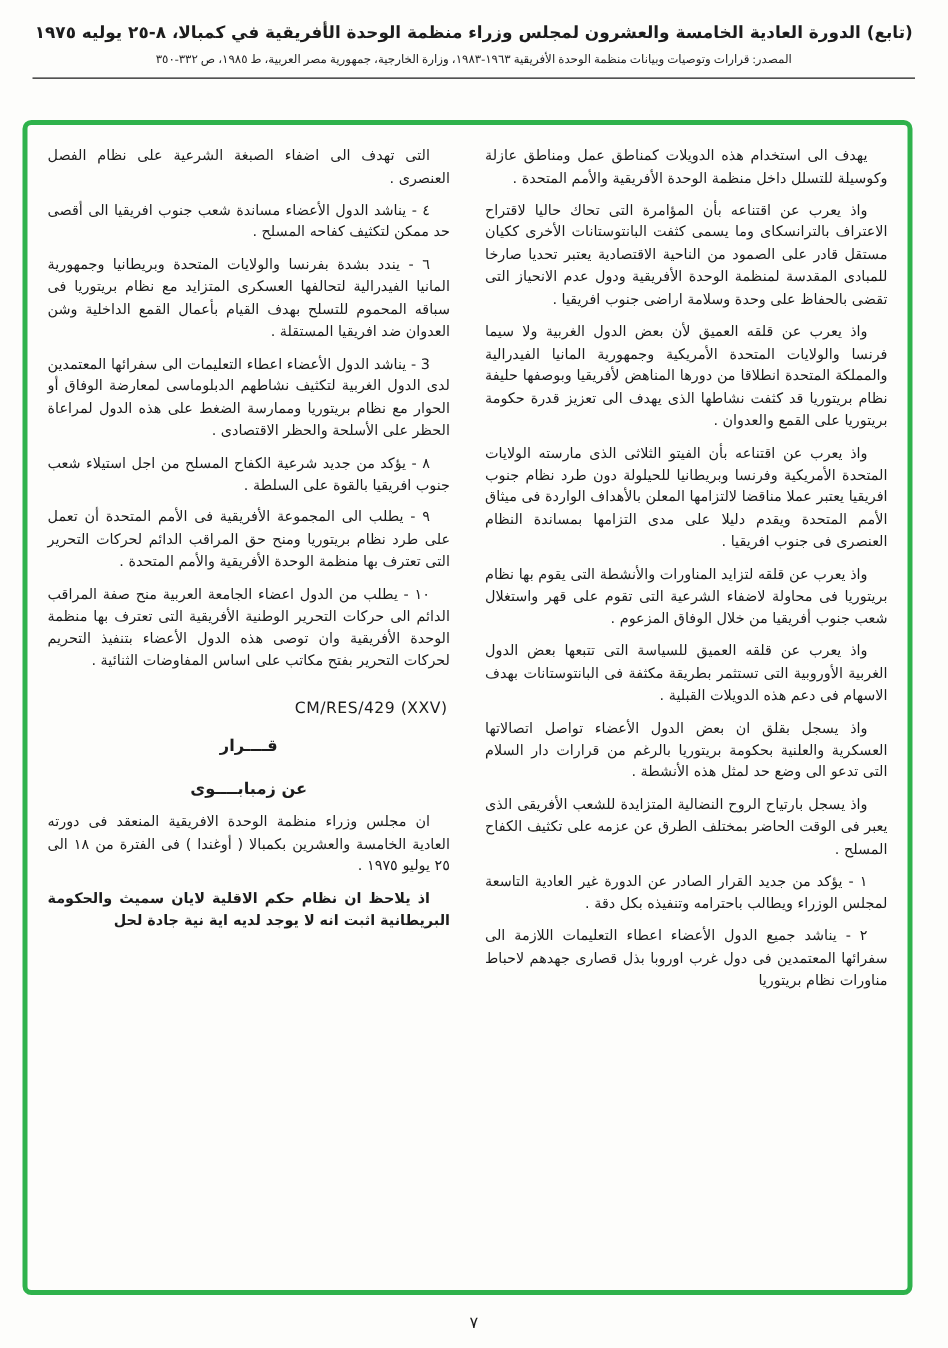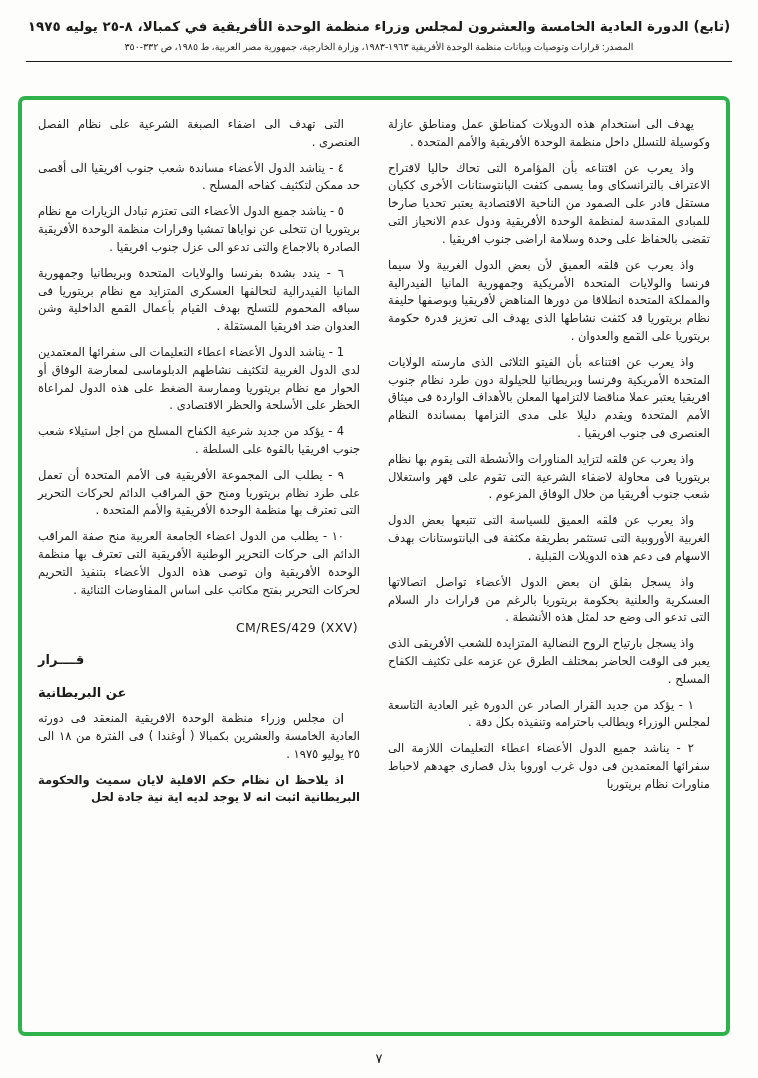--- a/index.html
+++ b/index.html
@@ -65,21 +65,21 @@
     line-height: 1.55;
   }
   .item { direction: rtl; }
   .item.para, .item.para-bold {
     text-align: justify;
     text-indent: 16px;
     margin: 0 0 8px 0;
   }
   .item.para-bold { font-weight: bold; }
   .item.heading {
-    text-align: left;
+    text-align: center;
     font-weight: bold;
     font-size: 13px;
     text-indent: 0;
     margin: 13px 0 7px 0;
   }
   .item.ref {
     direction: ltr;
     text-align: right;
     text-indent: 0;
     font-size: 12.5px;
@@ -116,29 +116,28 @@
           <div class="item para">واذ يعرب عن قلقه لتزايد المناورات والأنشطة التى يقوم بها نظام بريتوريا فى محاولة لاضفاء الشرعية التى تقوم على قهر واستغلال شعب جنوب أفريقيا من خلال الوفاق المزعوم .</div>
           <div class="item para">واذ يعرب عن قلقه العميق للسياسة التى تتبعها بعض الدول الغربية الأوروبية التى تستثمر بطريقة مكثفة فى البانتوستانات بهدف الاسهام فى دعم هذه الدويلات القبلية .</div>
           <div class="item para">واذ يسجل بقلق ان بعض الدول الأعضاء تواصل اتصالاتها العسكرية والعلنية بحكومة بريتوريا بالرغم من قرارات دار السلام التى تدعو الى وضع حد لمثل هذه الأنشطة .</div>
           <div class="item para">واذ يسجل بارتياح الروح النضالية المتزايدة للشعب الأفريقى الذى يعبر فى الوقت الحاضر بمختلف الطرق عن عزمه على تكثيف الكفاح المسلح .</div>
           <div class="item para">١ - يؤكد من جديد القرار الصادر عن الدورة غير العادية التاسعة لمجلس الوزراء ويطالب باحترامه وتنفيذه بكل دقة .</div>
           <div class="item para">٢ - يناشد جميع الدول الأعضاء اعطاء التعليمات اللازمة الى سفرائها المعتمدين فى دول غرب اوروبا بذل قصارى جهدهم لاحباط مناورات نظام بريتوريا</div>
         </div>
       <div class="col">
           <div class="item para">التى تهدف الى اضفاء الصبغة الشرعية على نظام الفصل العنصرى .</div>
           <div class="item para">٤ - يناشد الدول الأعضاء مساندة شعب جنوب افريقيا الى أقصى حد ممكن لتكثيف كفاحه المسلح .</div>
-          <div class="item para">٥ - يناشد جميع الدول الأعضاء التى تعتزم تبادل الزيارات مع نظام بريتوريا ان تتخلى عن نواياها تمشيا وقرارات منظمة الوحدة الأفريقية الصادرة بالاجماع والتى تدعو الى عزل جنوب افريقيا .</div>
           <div class="item para">٦ - يندد بشدة بفرنسا والولايات المتحدة وبريطانيا وجمهورية المانيا الفيدرالية لتحالفها العسكرى المتزايد مع نظام بريتوريا فى سباقه المحموم للتسلح بهدف القيام بأعمال القمع الداخلية وشن العدوان ضد افريقيا المستقلة .</div>
-          <div class="item para">1 - يناشد الدول الأعضاء اعطاء التعليمات الى سفرائها المعتمدين لدى الدول الغربية لتكثيف نشاطهم الدبلوماسى لمعارضة الوفاق أو الحوار مع نظام بريتوريا وممارسة الضغط على هذه الدول لمراعاة الحظر على الأسلحة والحظر الاقتصادى .</div>
-          <div class="item para">4 - يؤكد من جديد شرعية الكفاح المسلح من اجل استيلاء شعب جنوب افريقيا بالقوة على السلطة .</div>
+          <div class="item para">3 - يناشد الدول الأعضاء اعطاء التعليمات الى سفرائها المعتمدين لدى الدول الغربية لتكثيف نشاطهم الدبلوماسى لمعارضة الوفاق أو الحوار مع نظام بريتوريا وممارسة الضغط على هذه الدول لمراعاة الحظر على الأسلحة والحظر الاقتصادى .</div>
+          <div class="item para">٨ - يؤكد من جديد شرعية الكفاح المسلح من اجل استيلاء شعب جنوب افريقيا بالقوة على السلطة .</div>
           <div class="item para">٩ - يطلب الى المجموعة الأفريقية فى الأمم المتحدة أن تعمل على طرد نظام بريتوريا ومنح حق المراقب الدائم لحركات التحرير التى تعترف بها منظمة الوحدة الأفريقية والأمم المتحدة .</div>
           <div class="item para">١٠ - يطلب من الدول اعضاء الجامعة العربية منح صفة المراقب الدائم الى حركات التحرير الوطنية الأفريقية التى تعترف بها منظمة الوحدة الأفريقية وان توصى هذه الدول الأعضاء بتنفيذ التحريم لحركات التحرير بفتح مكاتب على اساس المفاوضات الثنائية .</div>
           <div class="item ref">CM/RES/429 (XXV)</div>
           <div class="item heading">قــــرار</div>
-          <div class="item heading">عن البريطانية</div>
+          <div class="item heading">عن زمبابــــوى</div>
           <div class="item para">ان مجلس وزراء منظمة الوحدة الافريقية المنعقد فى دورته العادية الخامسة والعشرين بكمبالا ( أوغندا ) فى الفترة من ١٨ الى ٢٥ يوليو ١٩٧٥ .</div>
           <div class="item para-bold">اذ يلاحظ ان نظام حكم الاقلية لايان سميث والحكومة البريطانية اثبت انه لا يوجد لديه اية نية جادة لحل</div>
         </div>
     </div>
   </div>
 
   <div class="footer">٧</div>
 
 </div>
 

